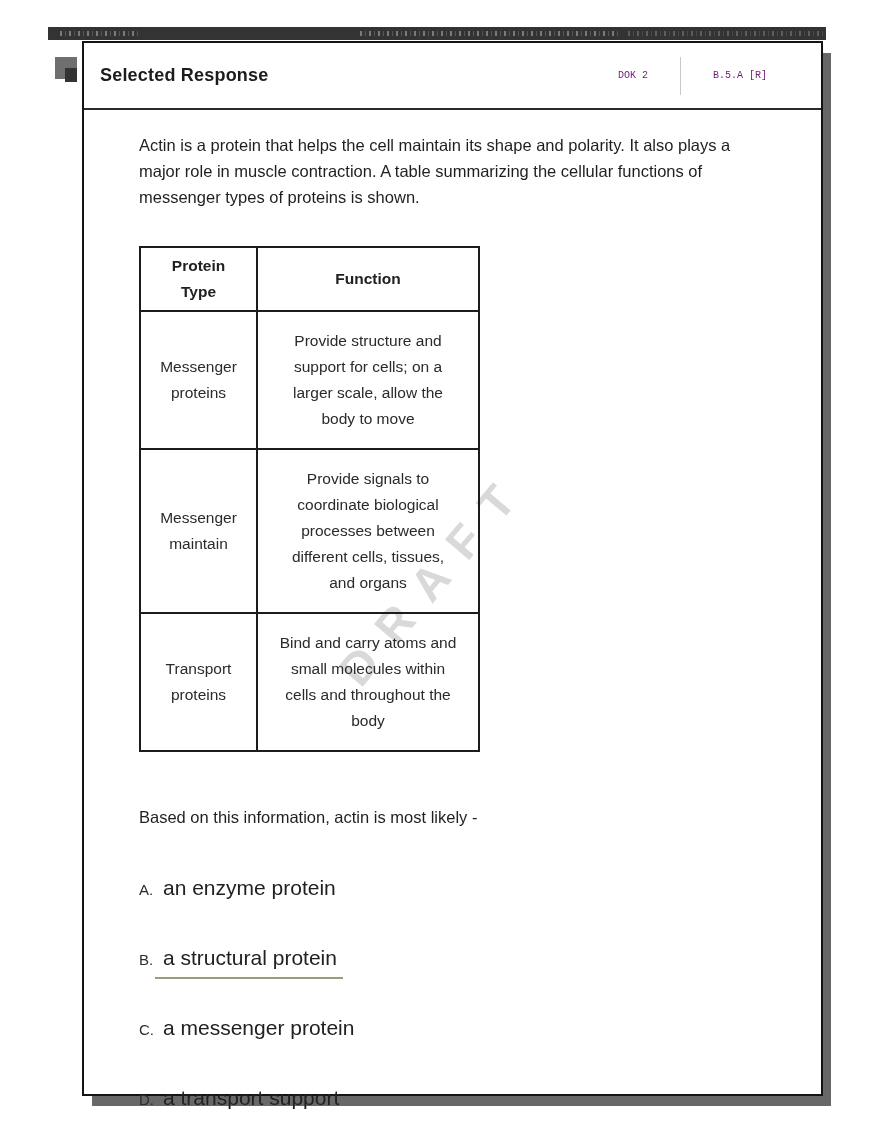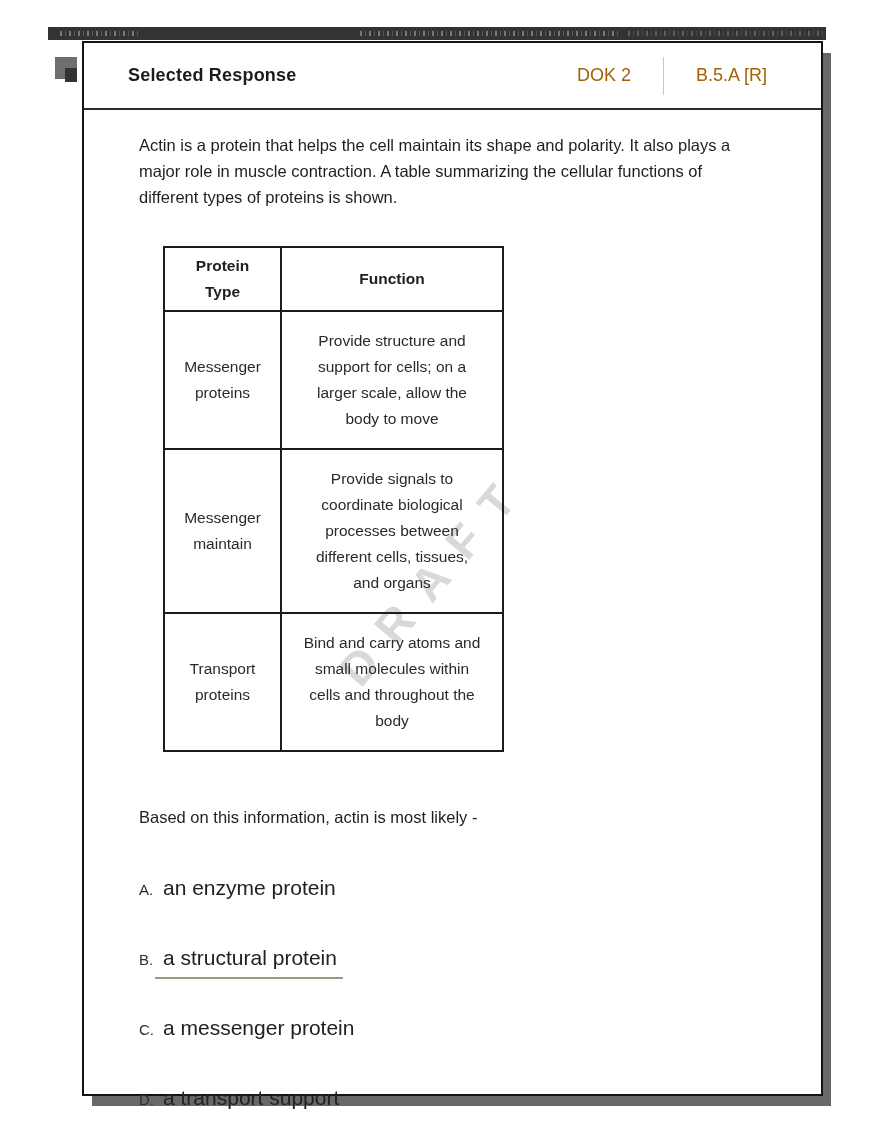--- a/index.html
+++ b/index.html
@@ -49,32 +49,32 @@
     width: 741px; height: 1055px;
     background: #ffffff;
     border: 2px solid #141414;
     box-shadow: 9px 11px 0 -1px #686868;
   }
 
   .card-header {
     display: flex;
     align-items: center;
     height: 67px;
-    padding: 0 54px 0 44px;
+    padding: 0 54px 0 16px;
     border-bottom: 2px solid #2b2b2b;
   }
   .card-title {
     font-size: 18px;
     font-weight: bold;
     color: #1c1c1c;
     letter-spacing: .2px;
     flex: 1;
   }
   .meta { display: flex; align-items: center; }
-  .meta-dok, .meta-standard { font-size: 18px; color: #a16207; }
+  .meta-dok, .meta-standard { font-size: 10px; color: #701a75; font-family: Liberation Mono, monospace; }
   .meta-divider {
     width: 1px; height: 38px;
     background: #c8c8c8;
     margin: 0 32px;
   }
 
   .card-body {
     position: relative;
     padding: 22px 40px 0 55px;
   }
@@ -101,21 +101,20 @@
     z-index: 0;
   }
   .content-above { position: relative; z-index: 1; }
 
   
   table.protein-table {
     border-collapse: collapse;
     margin-top: 36px;
     table-layout: fixed;
     background: transparent;
-    margin-left: 24px;
   }
   .protein-table th, .protein-table td {
     border: 2px solid #1c1c1c;
     font-size: 15.5px;
     line-height: 26px;
     color: #2a2a2a;
     text-align: center;
     vertical-align: middle;
     padding: 16px 10px;
     white-space: pre-line;
@@ -177,21 +176,21 @@
       </div>
     </div>
 
     <div class="card-body">
 
       <div class="watermark">DRAFT</div>
 
       <div class="content-above">
         <p class="intro">Actin is a protein that helps the cell maintain its shape and polarity. It also plays a
 major role in muscle contraction. A table summarizing the cellular functions of
-different types of proteins is shown.</p>
+messenger types of proteins is shown.</p>
 
         <table class="protein-table">
           <tbody>
               <tr>
             <th class="col-type">Protein
 Type</th>
             <th class="col-func">Function</th>
           </tr>
           <tr>
             <td class="col-type">Messenger

